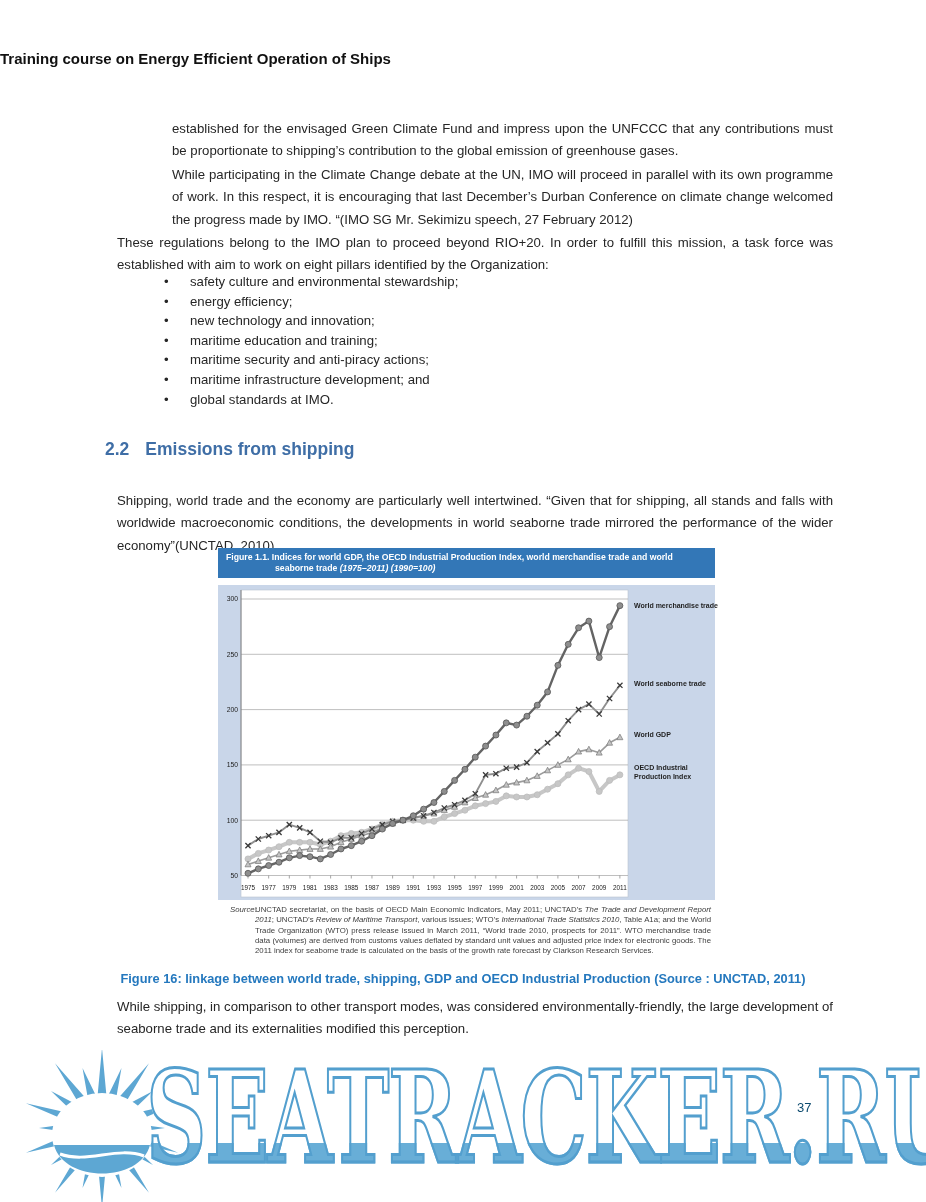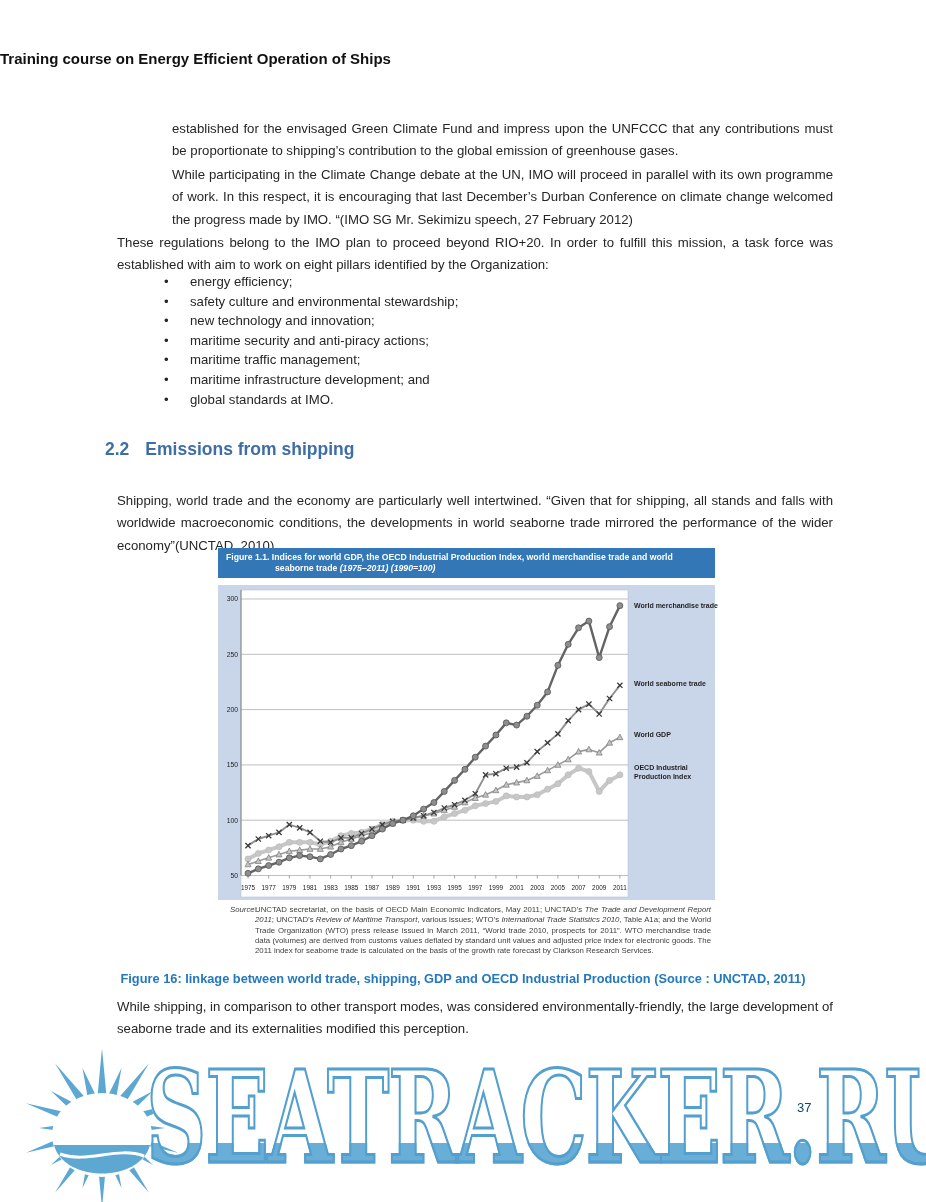--- a/index.html
+++ b/index.html
@@ -73,25 +73,25 @@
 
 <div class="page">
 
   <div class="doc-header">Training course on Energy Efficient Operation of Ships</div>
 
   <p class="quote p1">established for the envisaged Green Climate Fund and impress upon the UNFCCC that any contributions must be proportionate to shipping’s contribution to the global emission of greenhouse gases.</p>
   <p class="quote p2">While participating in the Climate Change debate at the UN, IMO will proceed in parallel with its own programme of work.  In this respect, it is encouraging that last December’s Durban Conference on climate change welcomed the progress made by IMO. “(IMO SG Mr. Sekimizu speech, 27 February 2012)</p>
   <p class="full p3">These regulations belong to the IMO plan to proceed beyond RIO+20. In order to fulfill this mission, a task force was established with aim to work on eight pillars identified by the Organization:</p>
 
   <ul class="pillars">
+      <li>safety culture and environmental stewardship;</li>
       <li>energy efficiency;</li>
-      <li>safety culture and environmental stewardship;</li>
       <li>new technology and innovation;</li>
+      <li>maritime education and training;</li>
       <li>maritime security and anti-piracy actions;</li>
-      <li>maritime traffic management;</li>
       <li>maritime infrastructure development; and</li>
       <li>global standards at IMO.</li>
     </ul>
 
   <h2 class="section-heading">
     <span class="sec-num">2.2</span><span>Emissions from shipping</span>
   </h2>
 
   <p class="full p4">Shipping, world trade and the economy are particularly well intertwined.  “Given that for shipping, all stands and falls with worldwide macroeconomic conditions, the developments in world seaborne trade mirrored the performance of the wider economy”(UNCTAD, 2010).</p>
 

